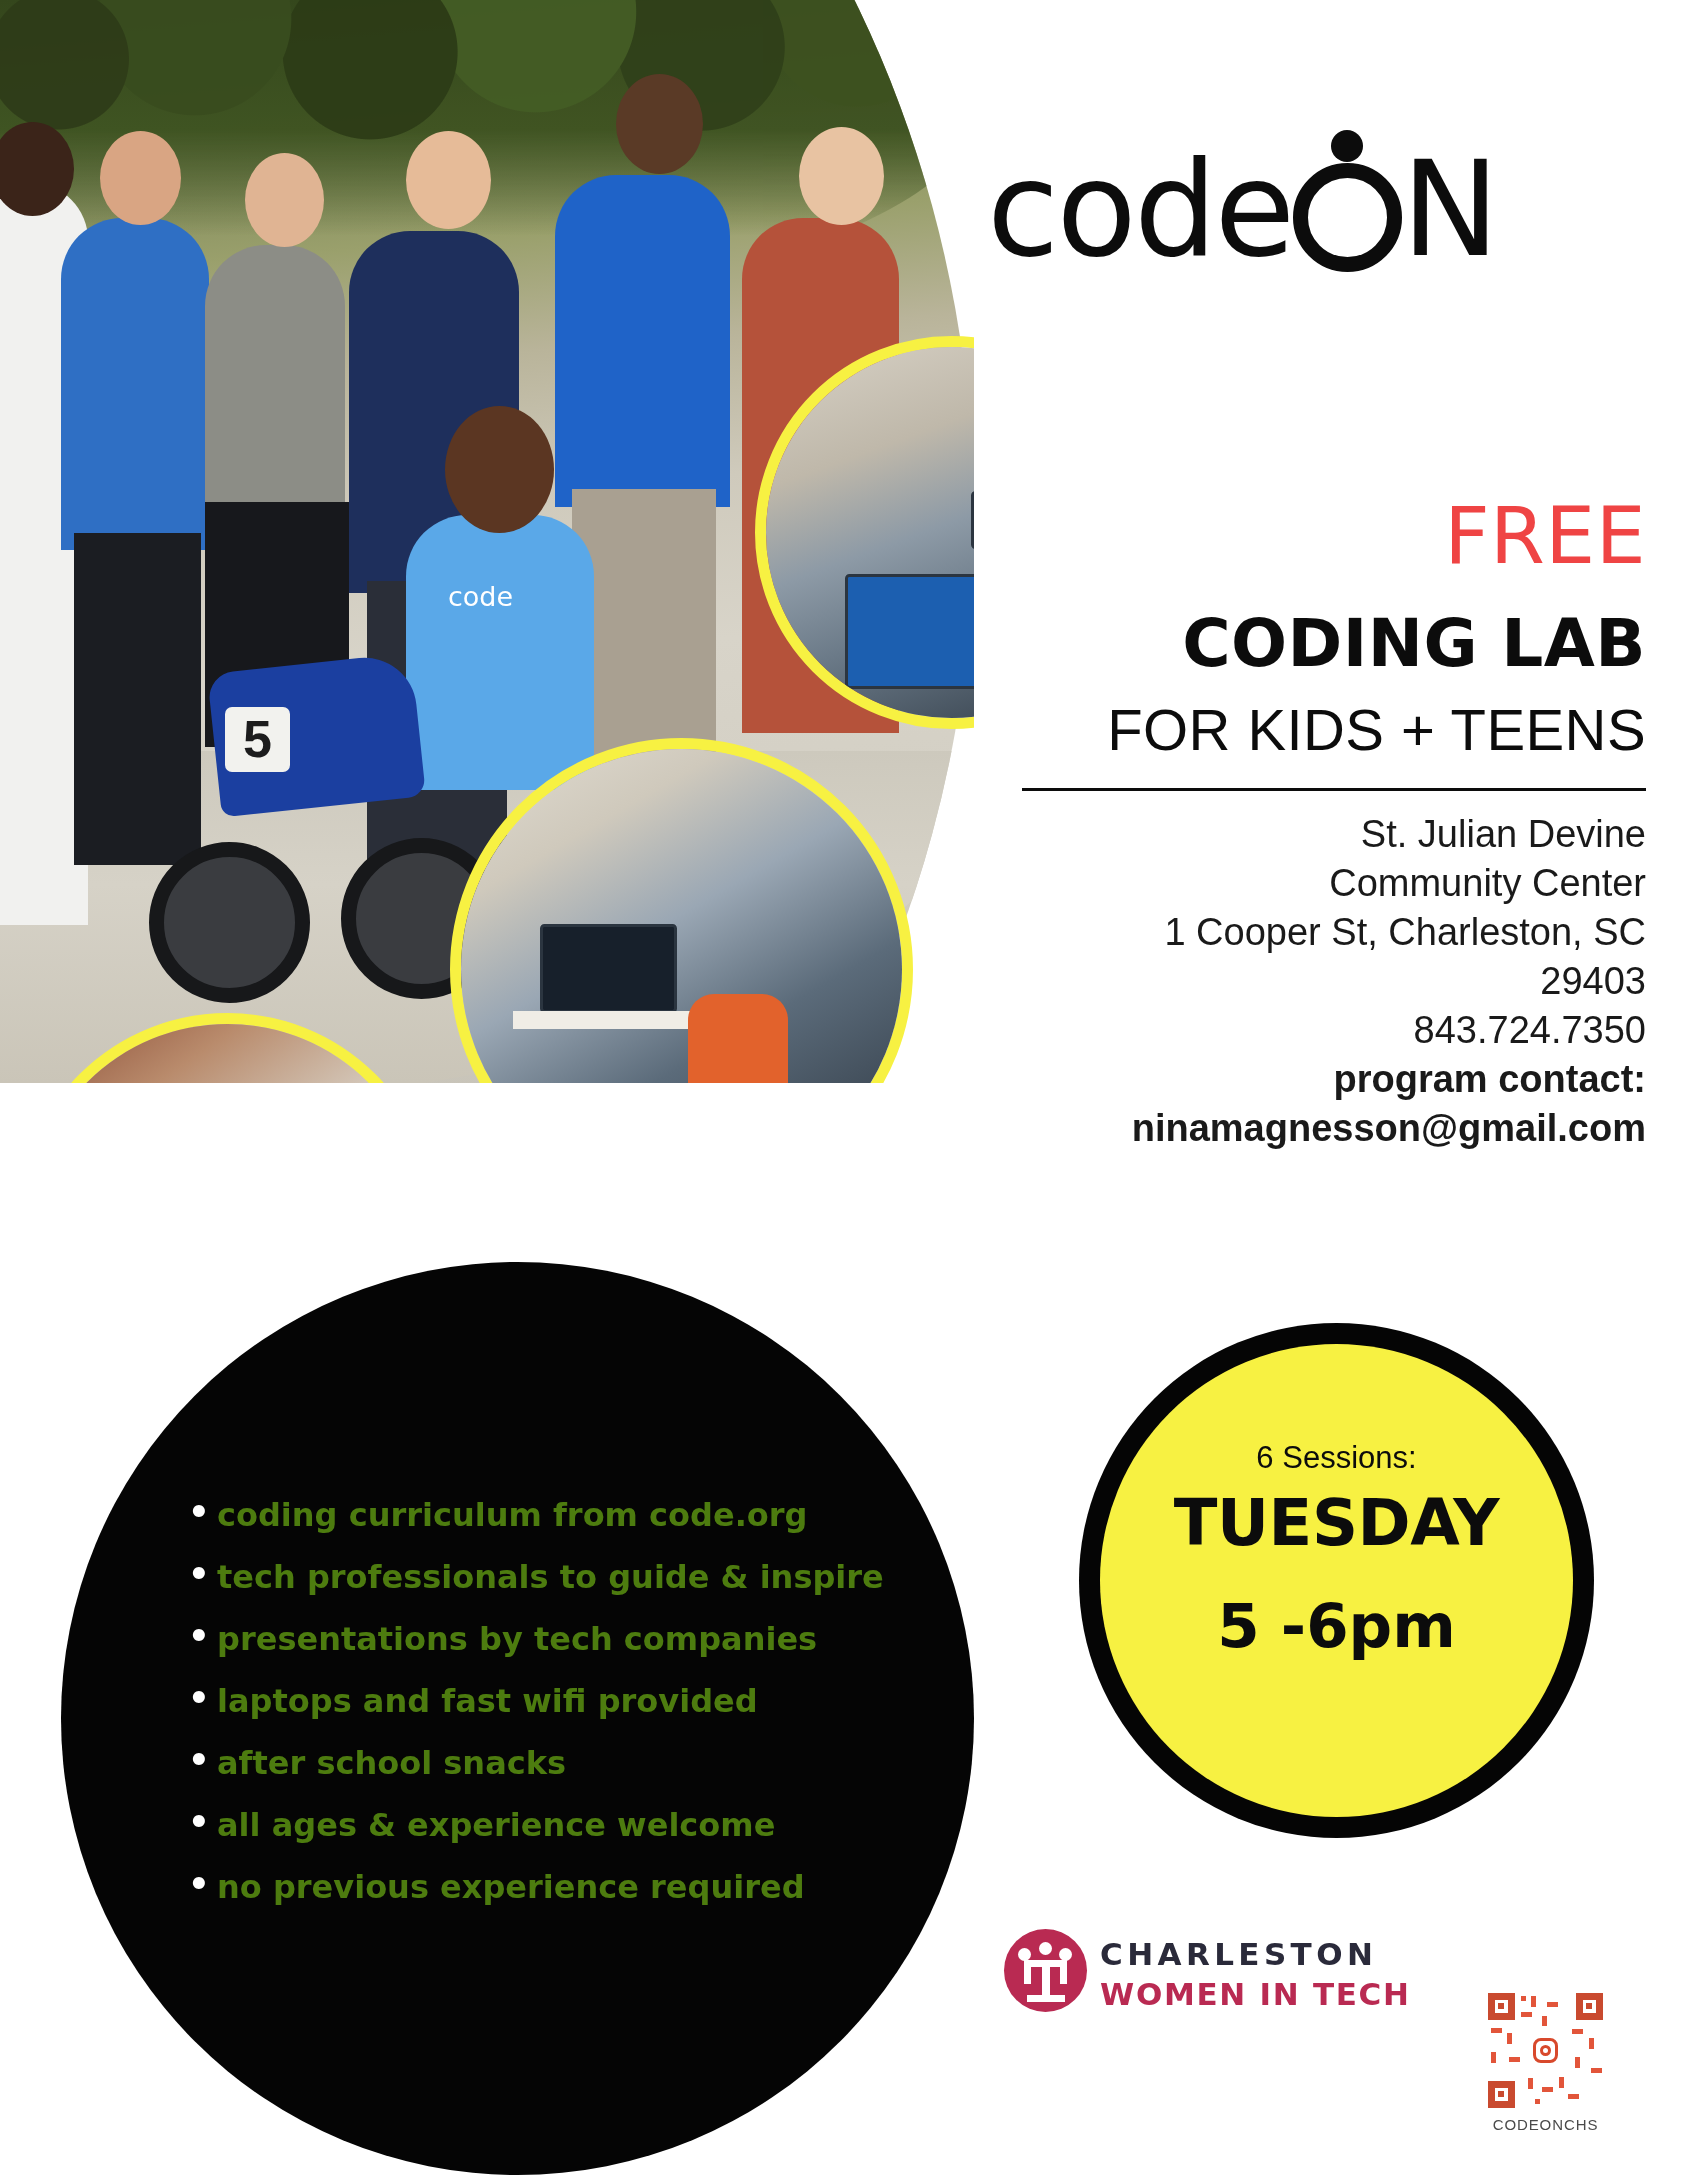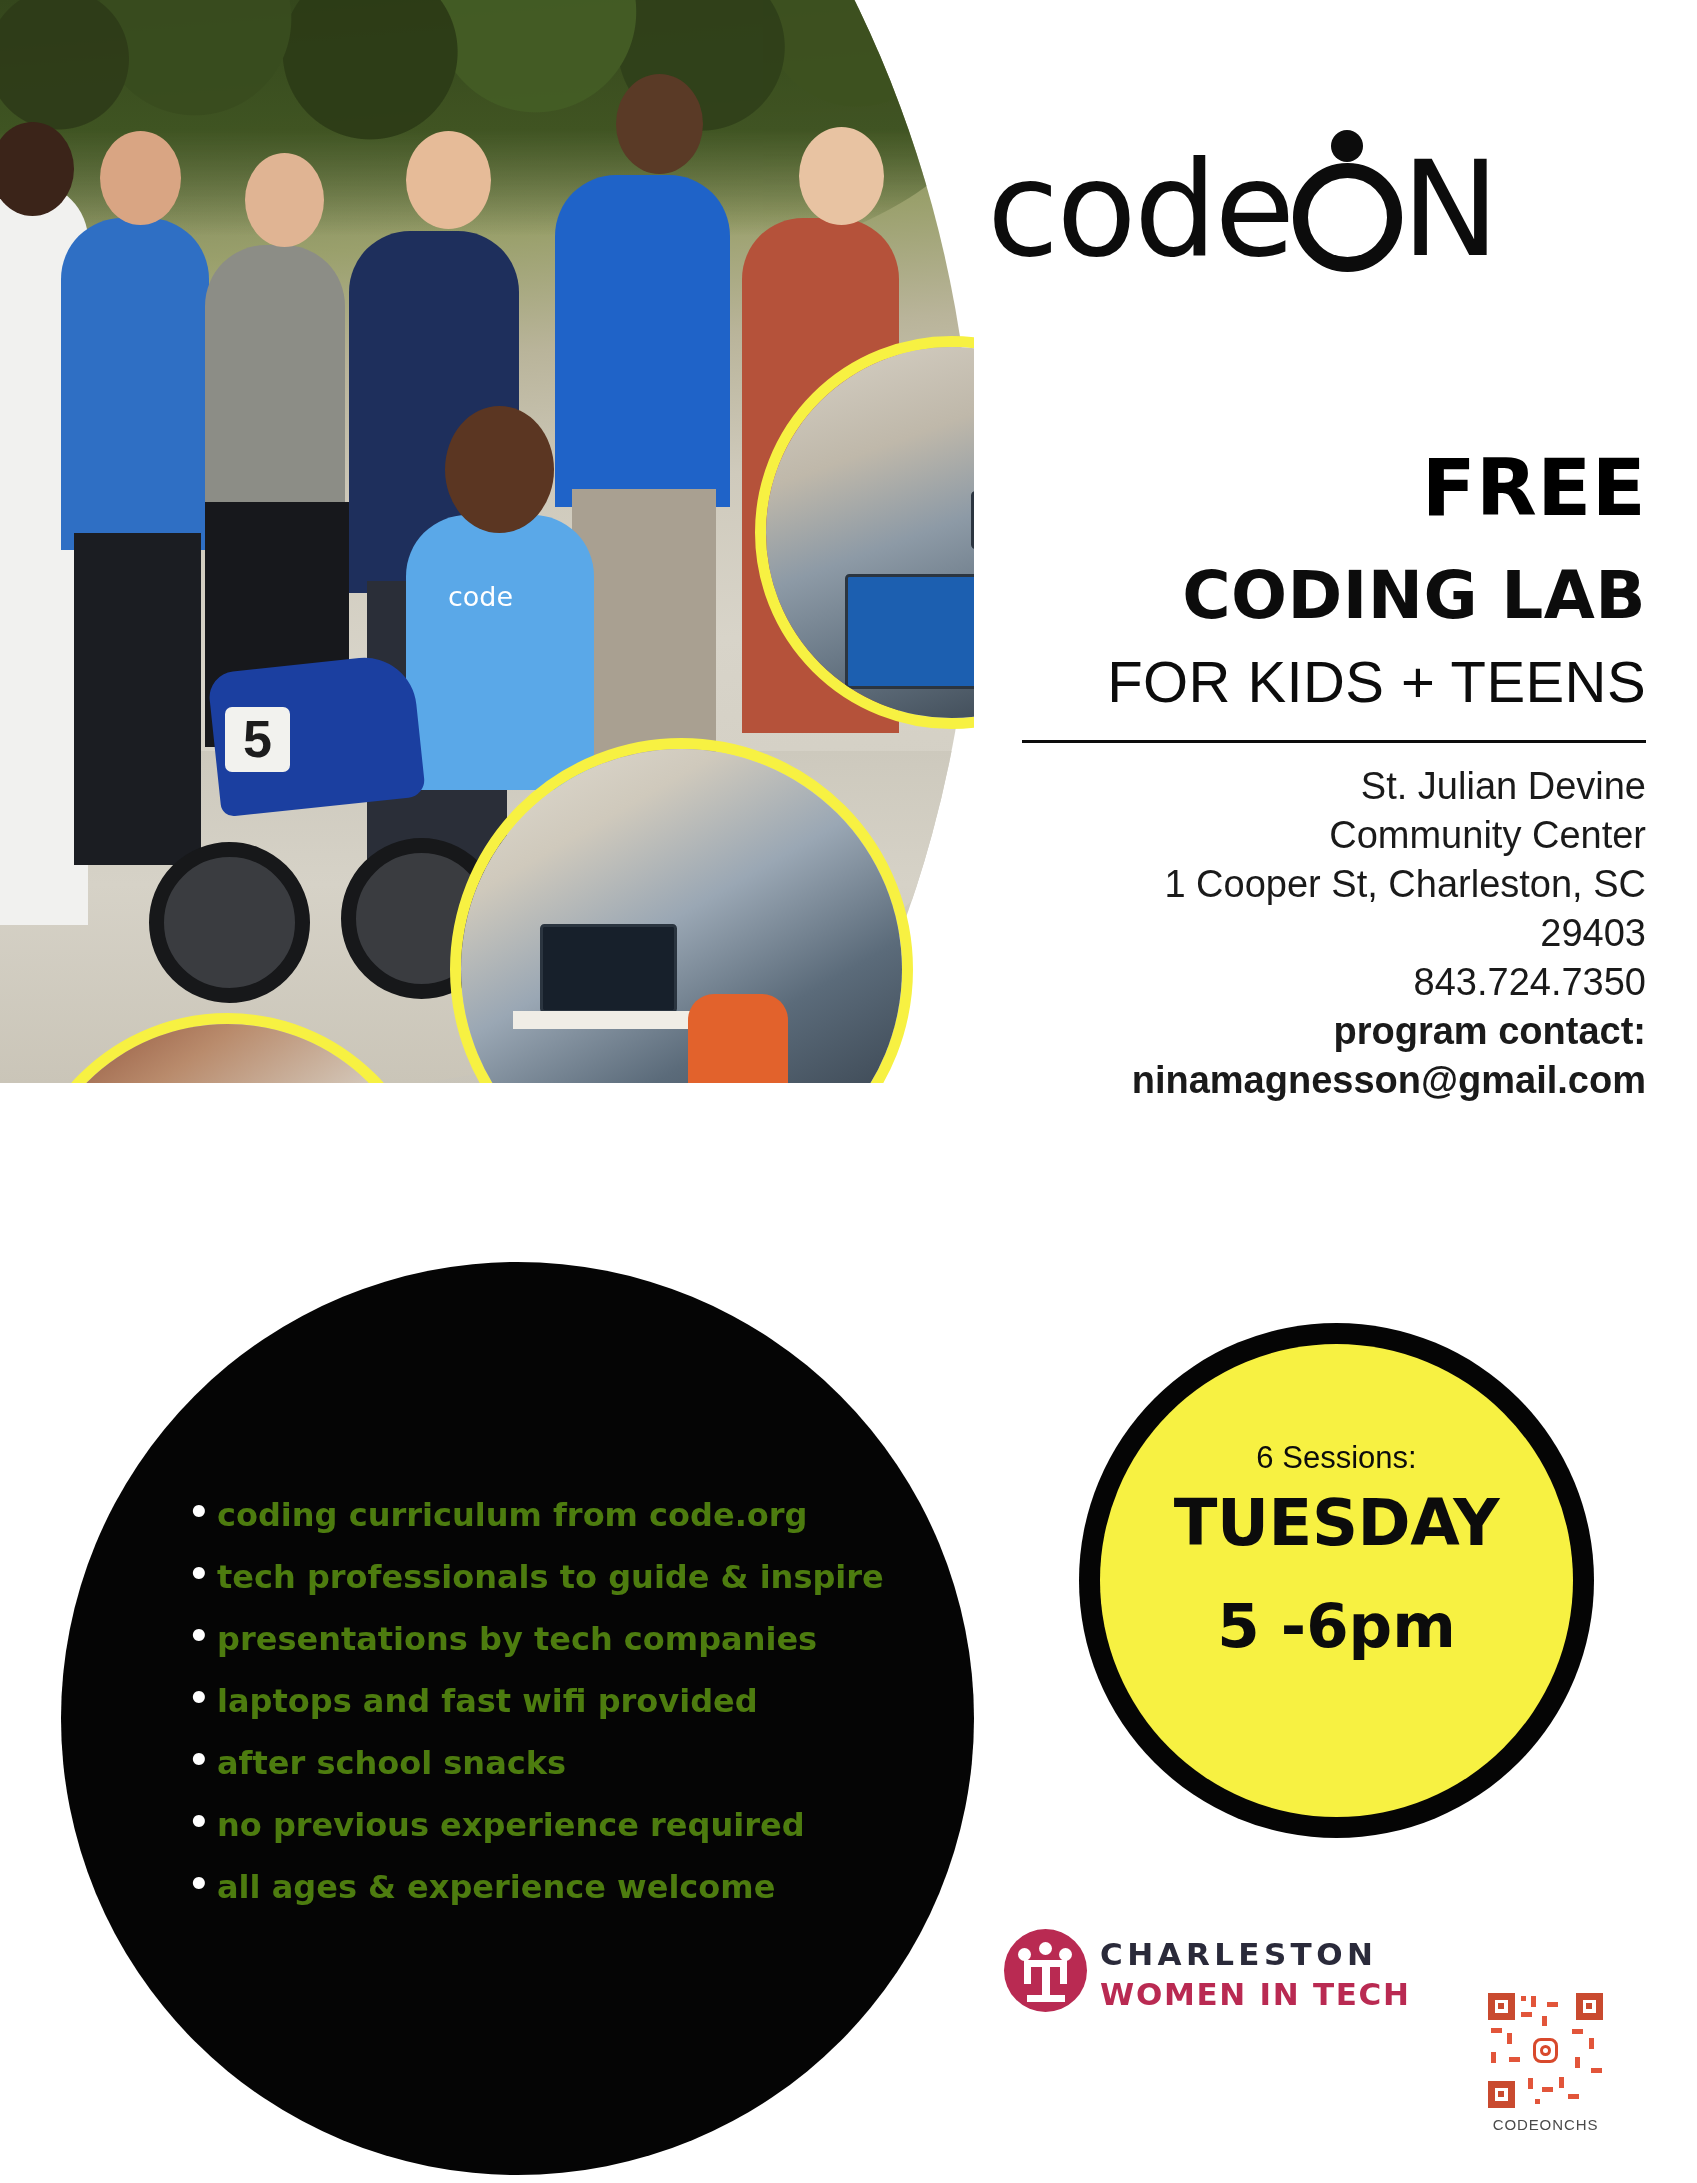--- a/index.html
+++ b/index.html
@@ -173,25 +173,26 @@
   
   .right-col {
     position: absolute;
     left: 991px;
     top: 445px;
     width: 655px;
     text-align: right;
   }
   .free {
     font-family: "DejaVu Sans", sans-serif;
-    font-weight: bold;
+    font-weight: normal;
     font-size: 79px;
     line-height: 87px;
-    color: #000000;
+    color: #ef4444;
     letter-spacing: 0.4px;
+    margin-top: 48px;
   }
   .coding-lab {
     font-family: "DejaVu Sans", sans-serif;
     font-weight: bold;
     font-size: 66px;
     line-height: 82px;
     color: #0c0c0c;
     margin-top: 23px;
     letter-spacing: 0.4px;
   }
@@ -521,22 +522,22 @@
     </div>
   </div>
 
   <div class="black-circle">
     <ul class="bullets">
       <li>coding curriculum from code.org</li>
       <li>tech professionals to guide &amp; inspire</li>
       <li>presentations by tech companies</li>
       <li>laptops and fast wifi provided</li>
       <li>after school snacks</li>
+      <li>all ages &amp; experience welcome</li>
       <li>no previous experience required</li>
-      <li>all ages &amp; experience welcome</li>
     </ul>
   </div>
 
   <div class="date-circle-outer">
     <div class="date-circle-inner">
       <div class="sessions">6 Sessions:</div>
       <div class="dayname">TUESDAY</div>
       <div class="time">5 -6pm</div>
     </div>
   </div>

